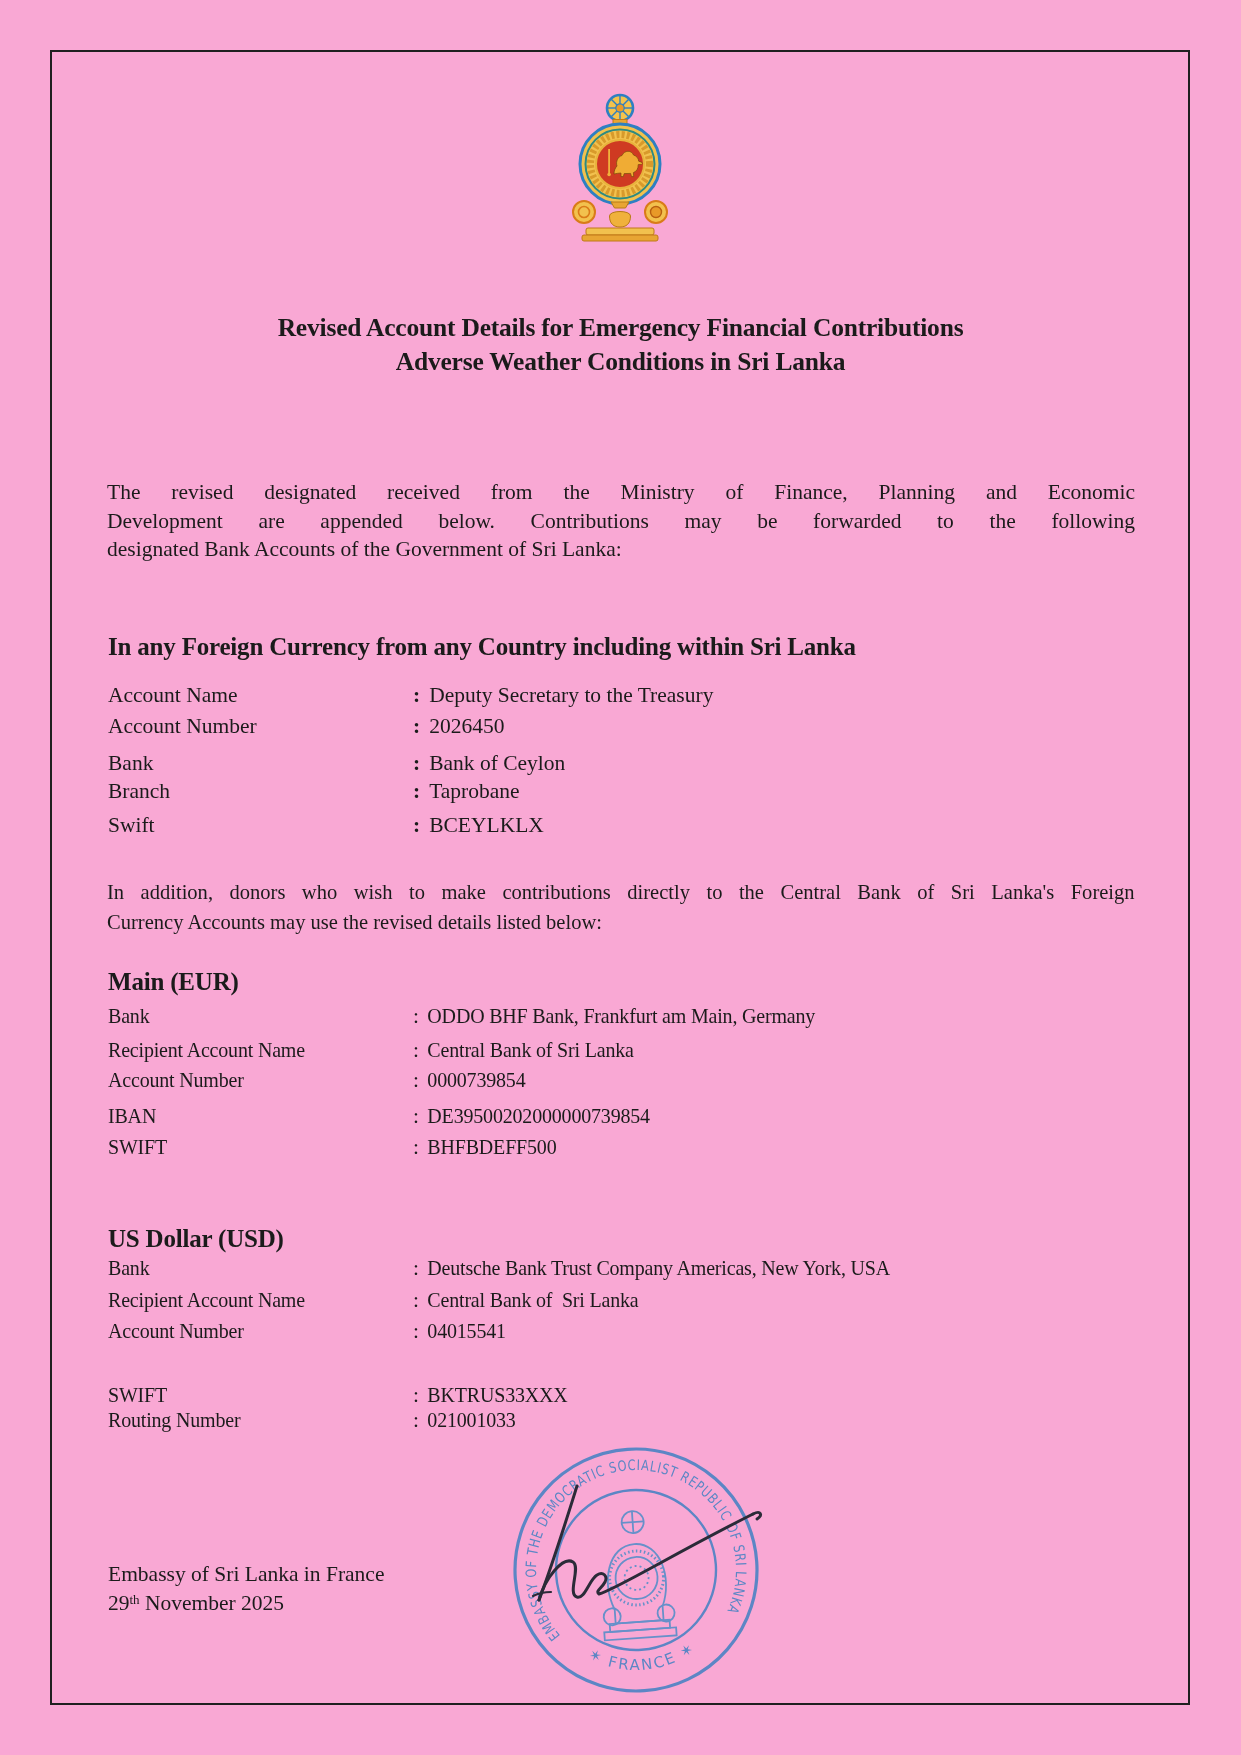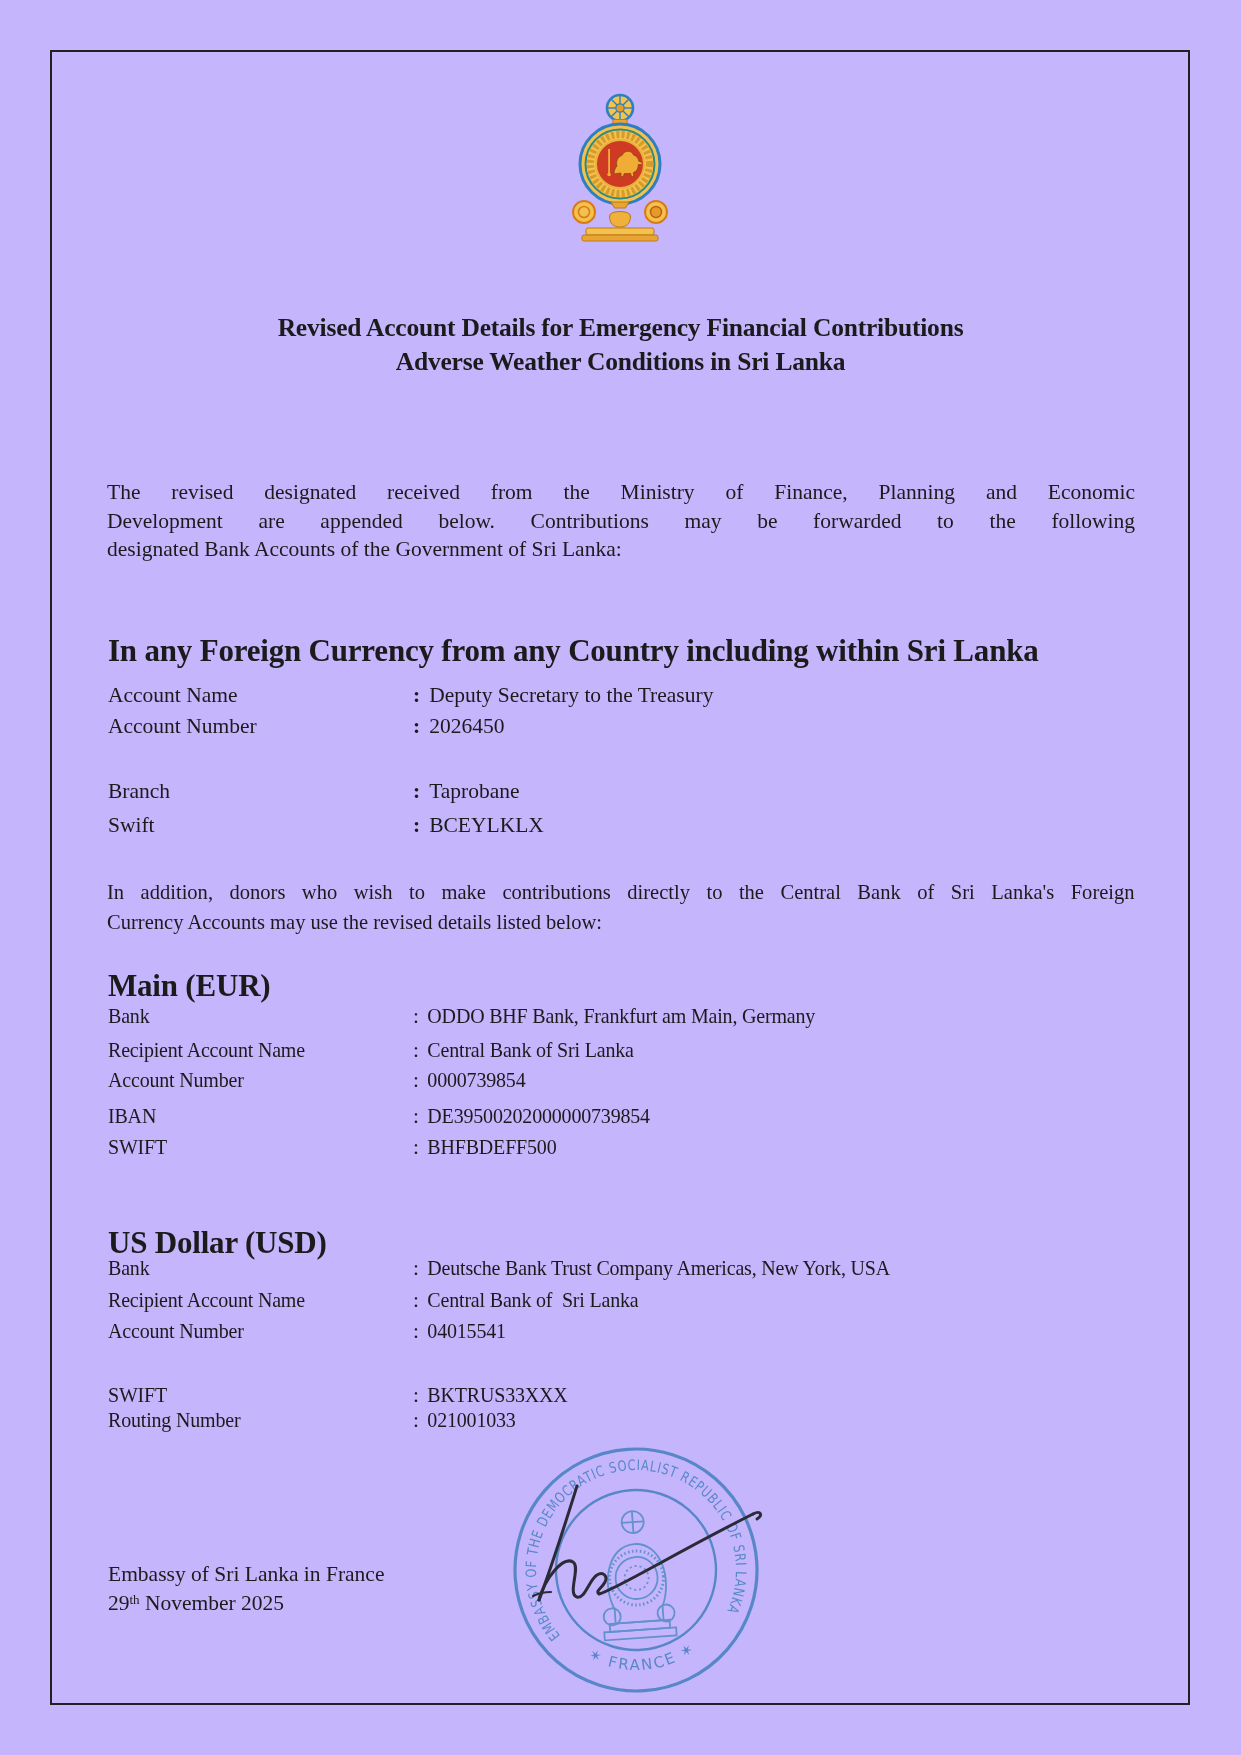--- a/index.html
+++ b/index.html
@@ -1,35 +1,35 @@
 <!DOCTYPE html>
 <html><head>
 <meta charset="utf-8">
 <style>
   html,body{margin:0;padding:0;background:#ffffff;}
   .page{
-    position:relative;width:1241px;height:1755px;background:#c4b5fd;
+    position:relative;width:1241px;height:1755px;background:#f9a8d4;
     font-family:"Liberation Serif",serif;color:#1b1b1b;overflow:hidden;
   }
   .frame{
     position:absolute;left:50px;top:50px;width:1140px;height:1655px;
     border:2px solid #202020;box-sizing:border-box;
   }
   .title{
     position:absolute;left:0;width:1241px;text-align:center;
     font-weight:700;font-size:25.5px;line-height:30px;letter-spacing:-0.2px;
   }
   .para{position:absolute;left:107px;width:1028px;font-size:21.5px;}
   .jline{text-align:justify;text-align-last:justify;line-height:28.6px;white-space:normal;}
   .pline{line-height:28.6px;}
   .cond2{transform:scaleX(0.955);transform-origin:0 0;width:1076px;}
   .cond2 .jline{line-height:30px;}
   .cond2 .pline{line-height:30px;}
   .sec-head{
-    position:absolute;left:108px;font-weight:700;font-size:31px;white-space:nowrap;letter-spacing:-0.2px;
+    position:absolute;left:108px;font-weight:700;font-size:25px;white-space:nowrap;letter-spacing:-0.2px;
   }
   .row{position:absolute;left:108px;font-size:21.5px;white-space:nowrap;height:27px;}
   .row .lbl{display:inline-block;width:305px;vertical-align:top;}
   .row .colon{display:inline-block;vertical-align:top;}
   .row .val{display:inline-block;padding-left:9px;vertical-align:top;white-space:pre;}
   .s1 .colon{font-weight:700;}
   .condensed .lbl,.condensed .val{transform:scaleX(0.93);transform-origin:0 50%;letter-spacing:-0.2px;}
   .footer-line{position:absolute;left:108px;font-size:21.5px;white-space:nowrap;}
   sup.ord{font-size:13px;line-height:0;vertical-align:6px;font-family:Liberation Serif, serif;}
   .stamp-svg{position:absolute;left:508px;top:1442px;width:256px;height:256px;opacity:0.92;}
@@ -85,20 +85,23 @@
     <div class="jline">Development are appended below. Contributions may be forwarded to the following</div>
     <div class="pline">designated Bank Accounts of the Government of Sri Lanka:</div>
   </div>
 
   <div class="sec-head" style="top:633px;">In any Foreign Currency from any Country including within Sri Lanka</div>
   <div class="row s1" style="top:683px;">
     <span class="lbl">Account Name</span><span class="colon">:</span><span class="val">Deputy Secretary to the Treasury</span>
   </div>
   <div class="row s1" style="top:714px;">
     <span class="lbl">Account Number</span><span class="colon">:</span><span class="val">2026450</span>
+  </div>
+  <div class="row s1" style="top:751px;">
+    <span class="lbl">Bank</span><span class="colon">:</span><span class="val">Bank of Ceylon</span>
   </div>
   <div class="row s1" style="top:813px;">
     <span class="lbl">Swift</span><span class="colon">:</span><span class="val">BCEYLKLX</span>
   </div>
   <div class="row s1" style="top:779px;">
     <span class="lbl">Branch</span><span class="colon">:</span><span class="val">Taprobane</span>
   </div>
 
   <div class="para cond2" style="top:877px;">
     <div class="jline">In addition, donors who wish to make contributions directly to the Central Bank of Sri Lanka's Foreign</div>

